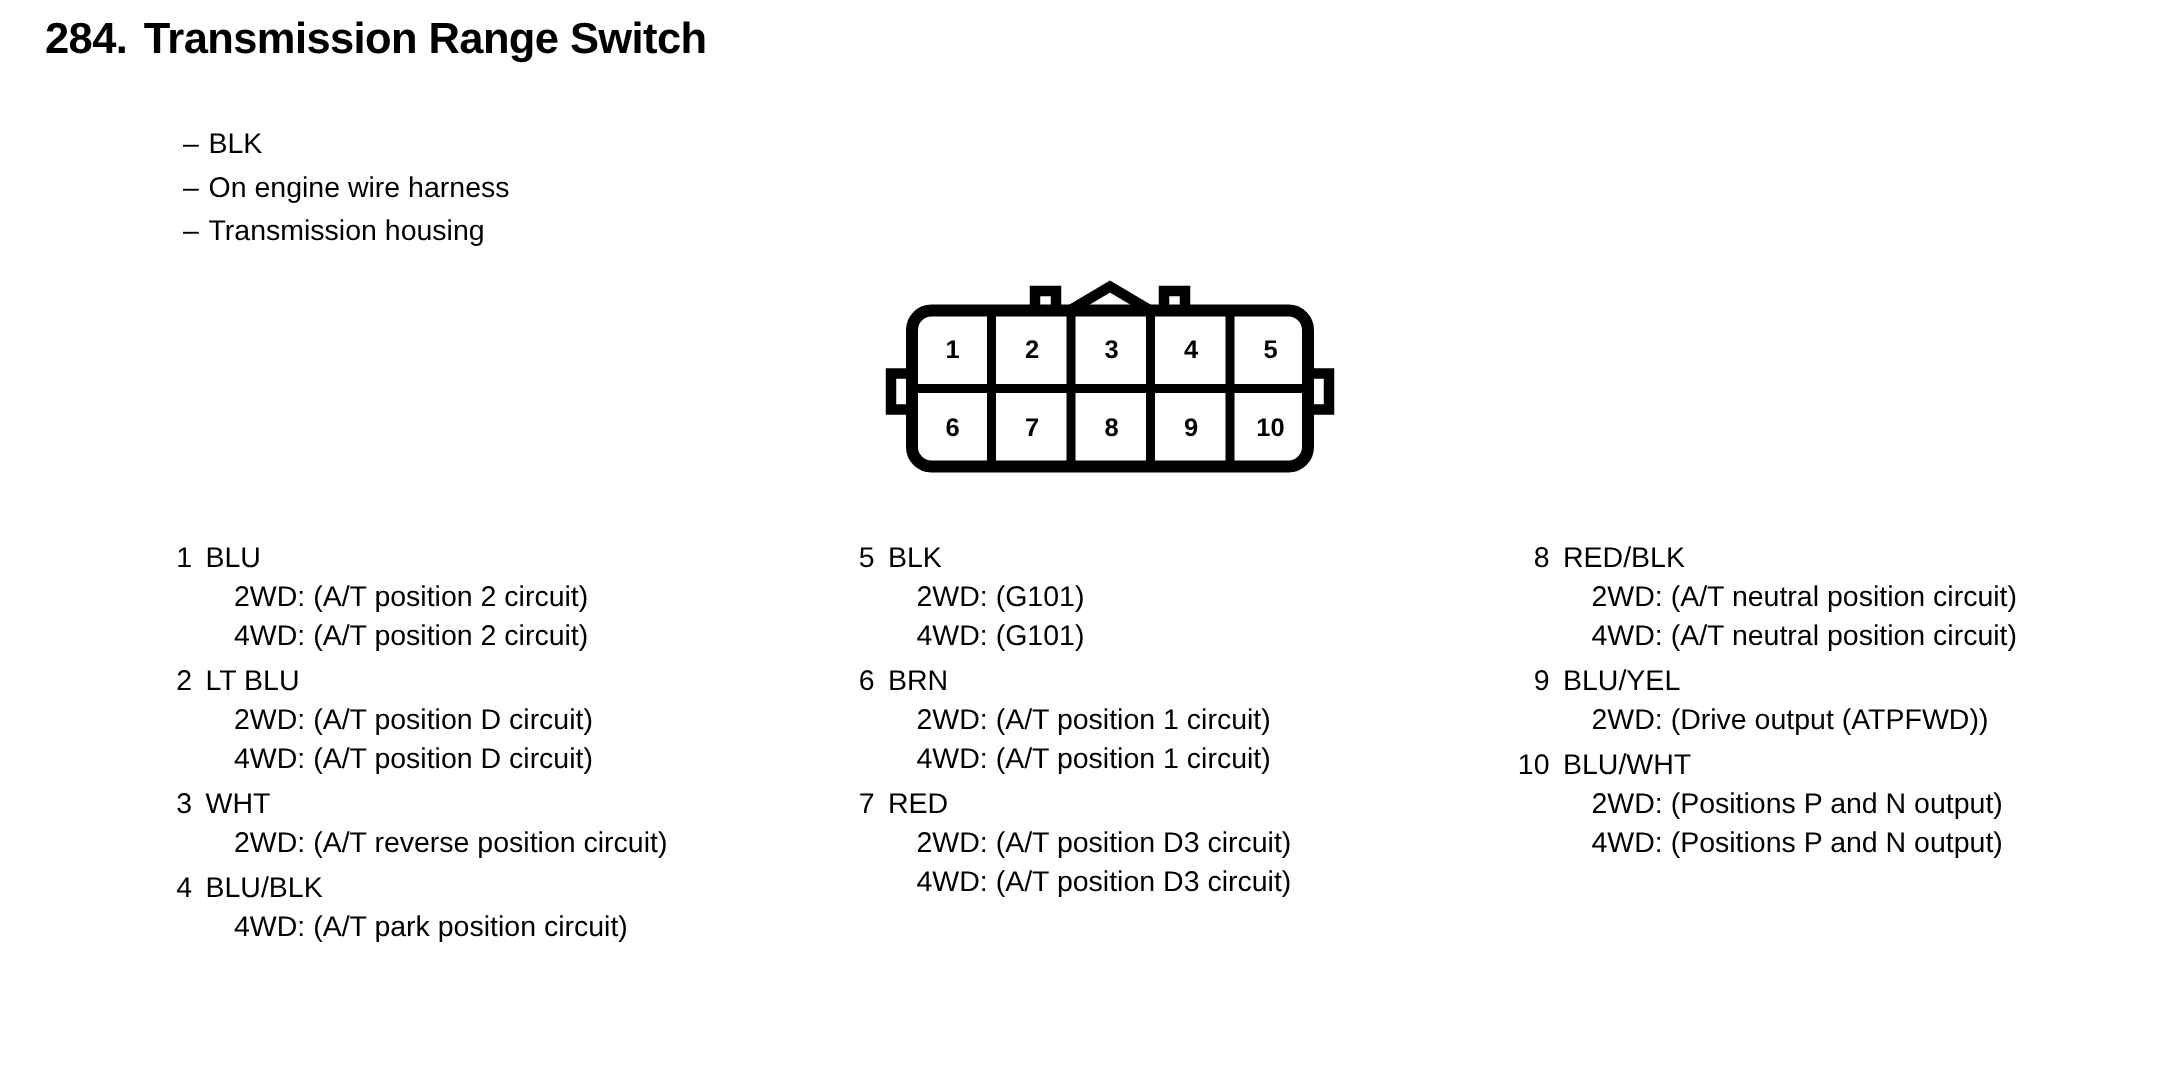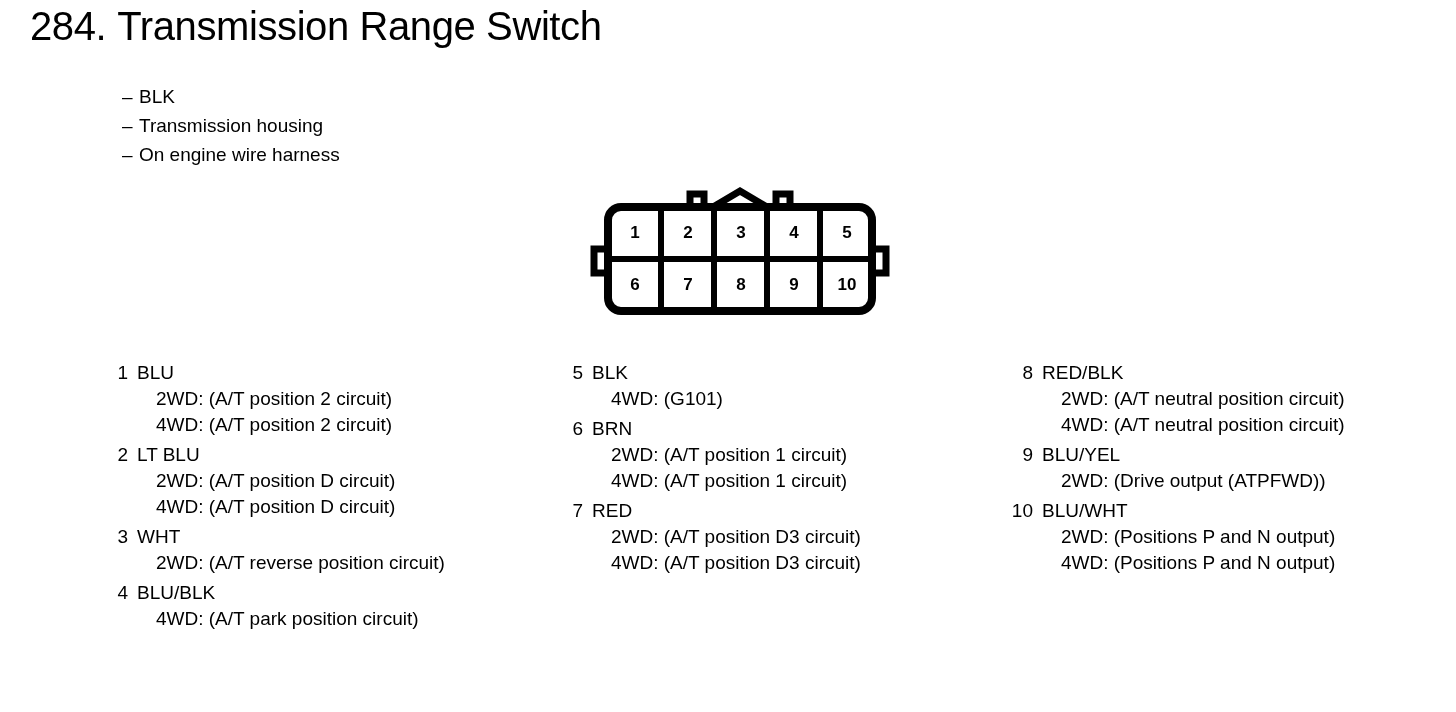--- a/index.html
+++ b/index.html
@@ -16,22 +16,22 @@
     overflow: hidden;
   }
 
   
   #title-block {
     position: absolute;
     left: 30px;
     top: 6px;
   }
   #page-title {
-    font-size: 40px;
-    font-weight: normal;
+    font-size: 29px;
+    font-weight: bold;
     line-height: 40px;
     letter-spacing: -0.4px;
     white-space: nowrap;
   }
   #title-number {
     display: inline-block;
     margin-right: 11px;
   }
 
   #attribute-list {
@@ -106,22 +106,22 @@
 <body>
 
 <div id="title-block">
   <div id="page-title">
     <span id="title-number">284.</span><span>Transmission Range Switch</span>
   </div>
 </div>
 
 <div id="attribute-list">
     <div class="attr-row"><span class="attr-dash">–</span><span>BLK</span></div>
+    <div class="attr-row"><span class="attr-dash">–</span><span>On engine wire harness</span></div>
     <div class="attr-row"><span class="attr-dash">–</span><span>Transmission housing</span></div>
-    <div class="attr-row"><span class="attr-dash">–</span><span>On engine wire harness</span></div>
   </div>
 
 <div id="connector">
   <svg width="300" height="135" viewBox="0 0 300 135" xmlns="http://www.w3.org/2000/svg">
 
     <g>
 
       <path d="M 4 63 L 18 63 L 18 87 L 4 87 Z" fill="none" stroke="#000" stroke-width="7" stroke-linejoin="miter"></path>
 
       <path d="M 296 63 L 282 63 L 282 87 L 296 87 Z" fill="none" stroke="#000" stroke-width="7" stroke-linejoin="miter"></path>
@@ -190,20 +190,21 @@
       </div>
       <div class="pin-detail">4WD: (A/T park position circuit)</div>
     </div>
   </div>
 <div class="legend-col" id="legend-col-2">
     <div class="pin-group">
       <div class="pin-head">
         <span class="pin-number">5</span>
         <span class="pin-color">BLK</span>
       </div>
+      <div class="pin-detail">2WD: (G101)</div>
       <div class="pin-detail">4WD: (G101)</div>
     </div>
     <div class="pin-group">
       <div class="pin-head">
         <span class="pin-number">6</span>
         <span class="pin-color">BRN</span>
       </div>
       <div class="pin-detail">2WD: (A/T position 1 circuit)</div>
       <div class="pin-detail">4WD: (A/T position 1 circuit)</div>
     </div>

